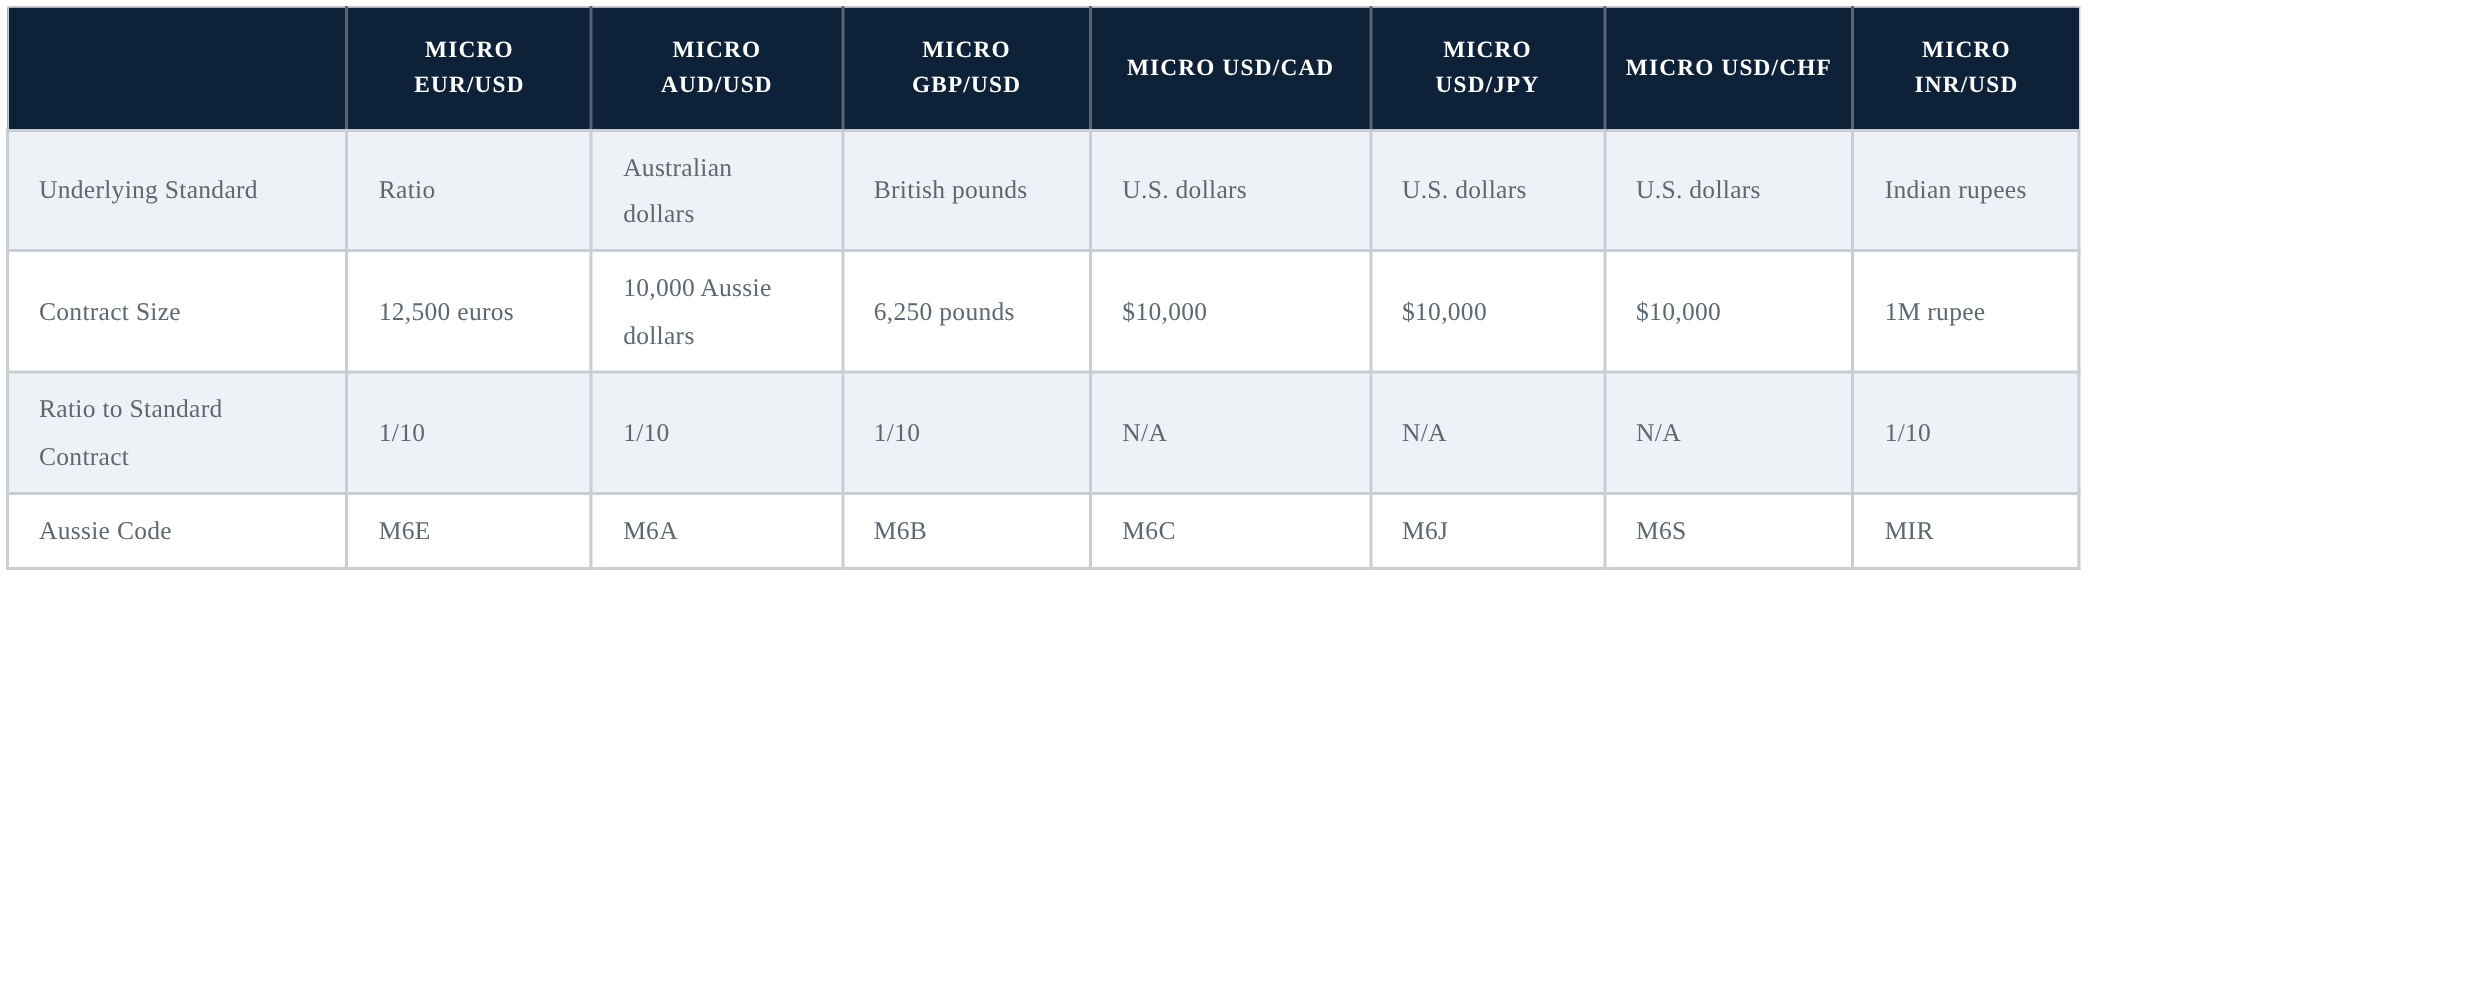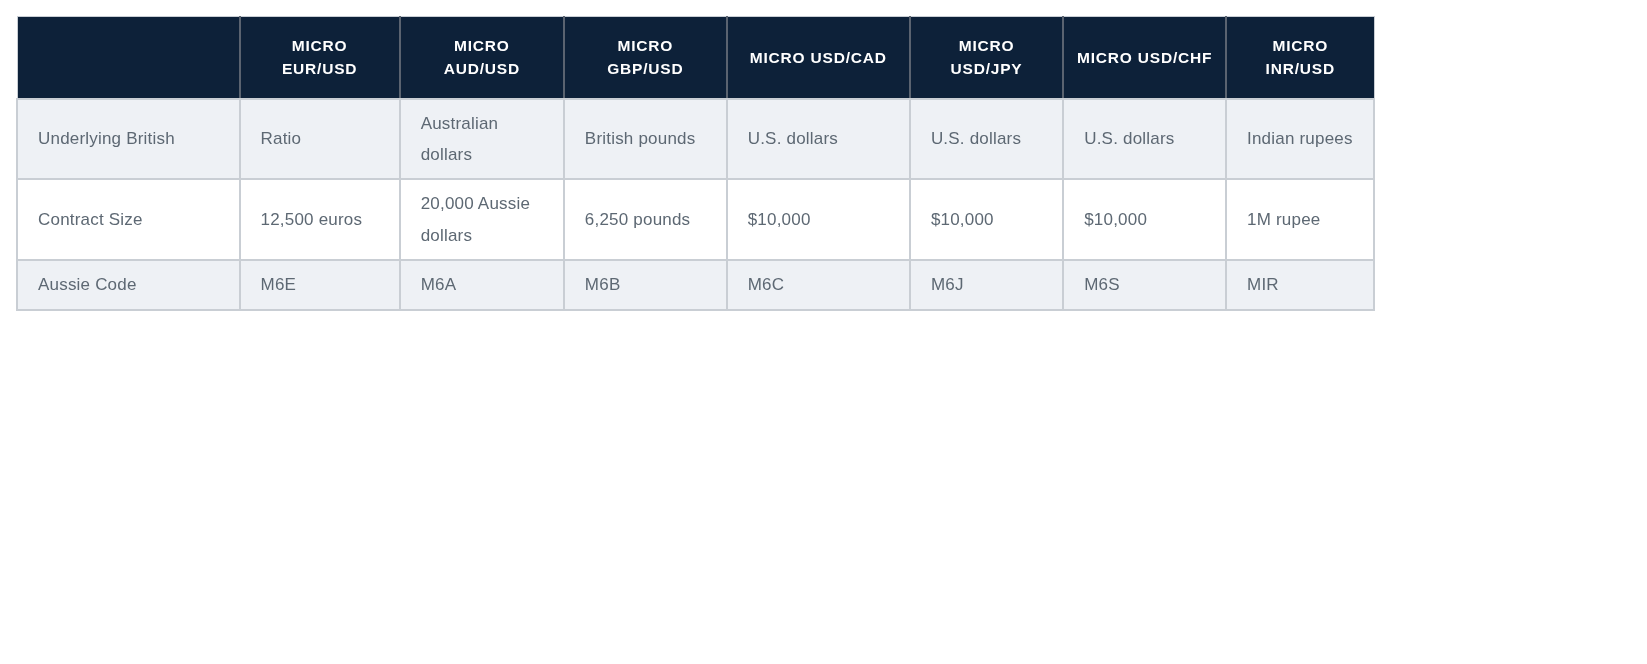--- a/index.html
+++ b/index.html
@@ -15,22 +15,23 @@
   * { box-sizing: border-box; }
   html, body {
     margin: 0;
     padding: 0;
     background: var(--page-bg);
     font-family: "Liberation Sans", "DejaVu Sans", sans-serif;
   }
   .page {
     width: 1391px;
     height: 664px;
-    padding: 16px;
+    padding: 4px;
     background: var(--page-bg);
+    font-family: Liberation Serif, serif;
   }
   table.specs {
     width: 100%;
     border-collapse: collapse;
     table-layout: fixed;
     border: 1px solid var(--border-body);
   }
   thead th {
     background: var(--header-bg);
     color: var(--header-text);
@@ -90,40 +91,51 @@
         <th>MICRO USD/CAD</th>
         <th>MICRO
 USD/JPY</th>
         <th>MICRO USD/CHF</th>
         <th>MICRO
 INR/USD</th>
       </tr>
     </thead>
     <tbody>
         <tr>
-          <td>Underlying British</td>
+          <td>Underlying Standard</td>
           <td>Ratio</td>
           <td>Australian
 dollars</td>
           <td>British pounds</td>
           <td>U.S. dollars</td>
           <td>U.S. dollars</td>
           <td>U.S. dollars</td>
           <td>Indian rupees</td>
         </tr>
         <tr>
           <td>Contract Size</td>
           <td>12,500 euros</td>
-          <td>20,000 Aussie
+          <td>10,000 Aussie
 dollars</td>
           <td>6,250 pounds</td>
           <td>$10,000</td>
           <td>$10,000</td>
           <td>$10,000</td>
           <td>1M rupee</td>
+        </tr>
+        <tr>
+          <td>Ratio to Standard
+Contract</td>
+          <td>1/10</td>
+          <td>1/10</td>
+          <td>1/10</td>
+          <td>N/A</td>
+          <td>N/A</td>
+          <td>N/A</td>
+          <td>1/10</td>
         </tr>
         <tr>
           <td>Aussie Code</td>
           <td>M6E</td>
           <td>M6A</td>
           <td>M6B</td>
           <td>M6C</td>
           <td>M6J</td>
           <td>M6S</td>
           <td>MIR</td>

